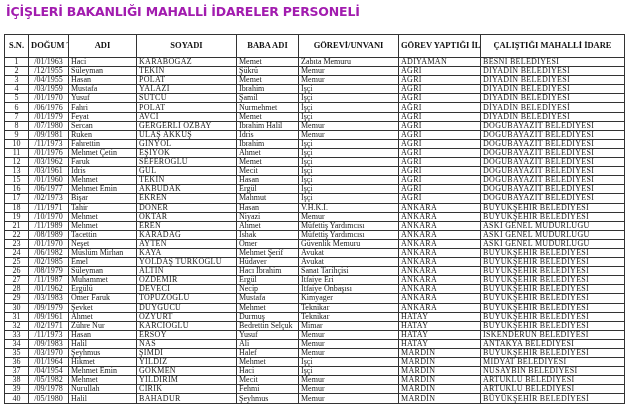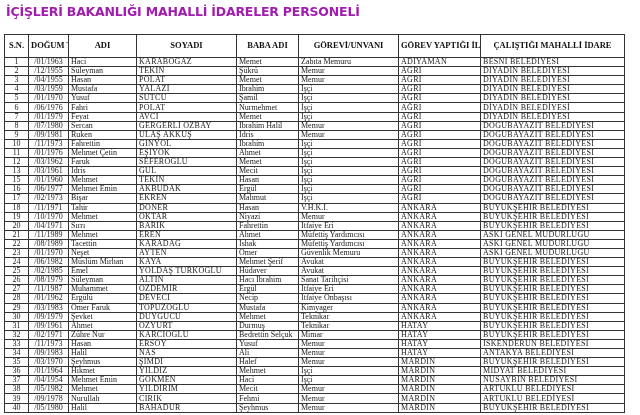--- a/index.html
+++ b/index.html
@@ -223,30 +223,20 @@
         <td class="c">19</td>
         <td class="c">/10/1970</td>
         <td>Mehmet</td>
         <td class="caps">OKTAR</td>
         <td>Niyazi</td>
         <td>Memur</td>
         <td class="caps">ANKARA</td>
         <td class="caps">BÜYÜKŞEHİR BELEDİYESİ</td>
       </tr>
       <tr>
-        <td class="c">20</td>
-        <td class="c">/04/1971</td>
-        <td>Sırrı</td>
-        <td class="caps">BARİK</td>
-        <td>Fahrettin</td>
-        <td>İtfaiye Eri</td>
-        <td class="caps">ANKARA</td>
-        <td class="caps">BÜYÜKŞEHİR BELEDİYESİ</td>
-      </tr>
-      <tr>
         <td class="c">21</td>
         <td class="c">/11/1989</td>
         <td>Mehmet</td>
         <td class="caps">EREN</td>
         <td>Ahmet</td>
         <td>Müfettiş Yardımcısı</td>
         <td class="caps">ANKARA</td>
         <td class="caps">ASKİ GENEL MÜDÜRLÜĞÜ</td>
       </tr>
       <tr>

